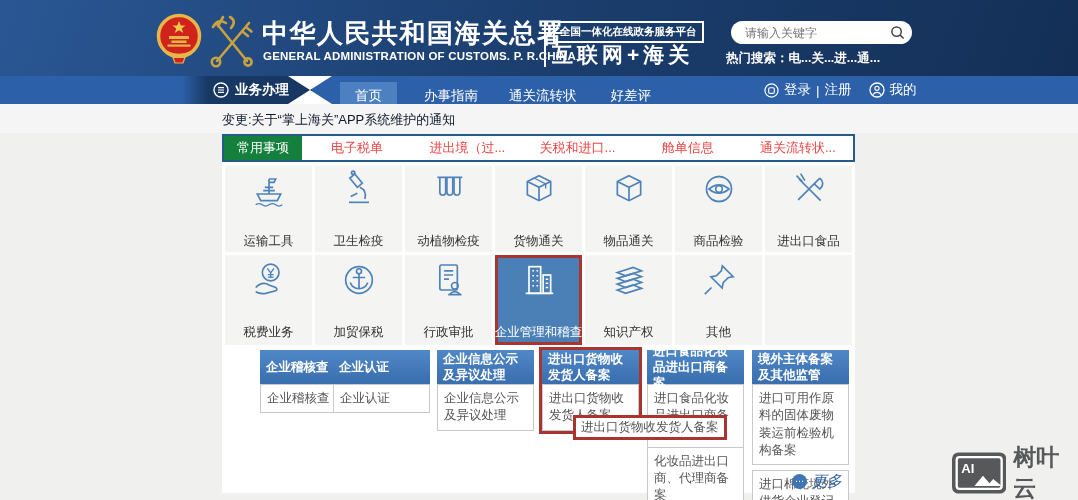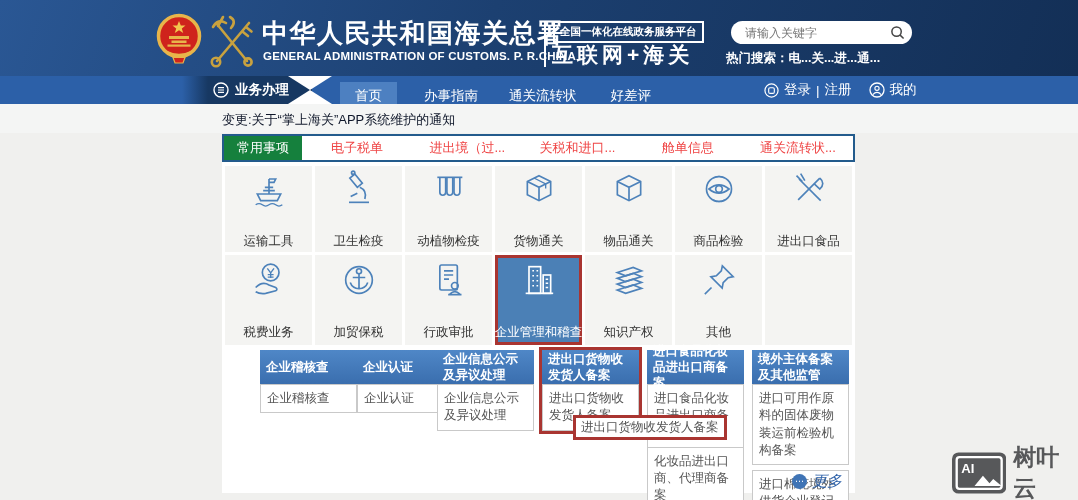--- a/index.html
+++ b/index.html
@@ -51,21 +51,21 @@
   .grid-row.r2{top:121px;}
   .cell{width:87px;background:#f4f4f2;display:flex;flex-direction:column;align-items:center;justify-content:center;gap:24px;box-sizing:border-box;cursor:pointer;}
   .r1 .cell{height:86px;}
   .r2 .cell{height:90px;}
   .cell .lbl{font-size:12.5px;color:#333;white-space:nowrap;}
   .cell.sel{background:#4b80b6;border:3px solid #a93531;}
   .cell.sel .lbl{color:#fff;}
   .cell.empty{cursor:default;}
   
   .dd-col{position:absolute;top:216px;width:97px;}
-  .dd-col.c1{left:6px;padding-left:32px;}   .dd-col.c2{left:111px;margin-left:24px;}  .dd-col.c3{left:215px;}
+  .dd-col.c1{left:6px;padding-left:32px;}   .dd-col.c2{left:111px;}  .dd-col.c3{left:215px;}
   .dd-col.c5{left:425px;} .dd-col.c6{left:530px;}
   .dd-col4wrap{position:absolute;top:213px;left:317px;width:103px;border:3px solid #a93531;box-sizing:border-box;background:#fff;}
   .dd-head{height:34px;box-sizing:border-box;display:flex;align-items:center;padding:2px 6px;
     background:linear-gradient(180deg,#4f87c7,#3a6eae);color:#fff;font-size:12.5px;font-weight:bold;line-height:1.3;cursor:pointer;}
   .dd-item{background:#fff;border:1px solid #c9c9c9;margin-top:-1px;padding:5px 6px;font-size:12.5px;color:#555;line-height:1.38;cursor:pointer;}
   .dd-item.first{margin-top:0;}
   .dd-item.gap{margin-top:5px;}
   .dd-tooltip{position:absolute;left:351px;top:281px;border:3px solid #a93531;background:#fff;
     padding:1px 5px;font-size:12.5px;color:#555;white-space:nowrap;z-index:6;cursor:pointer;}
   .more{position:absolute;left:570px;top:338px;display:flex;align-items:center;gap:5px;cursor:pointer;}

